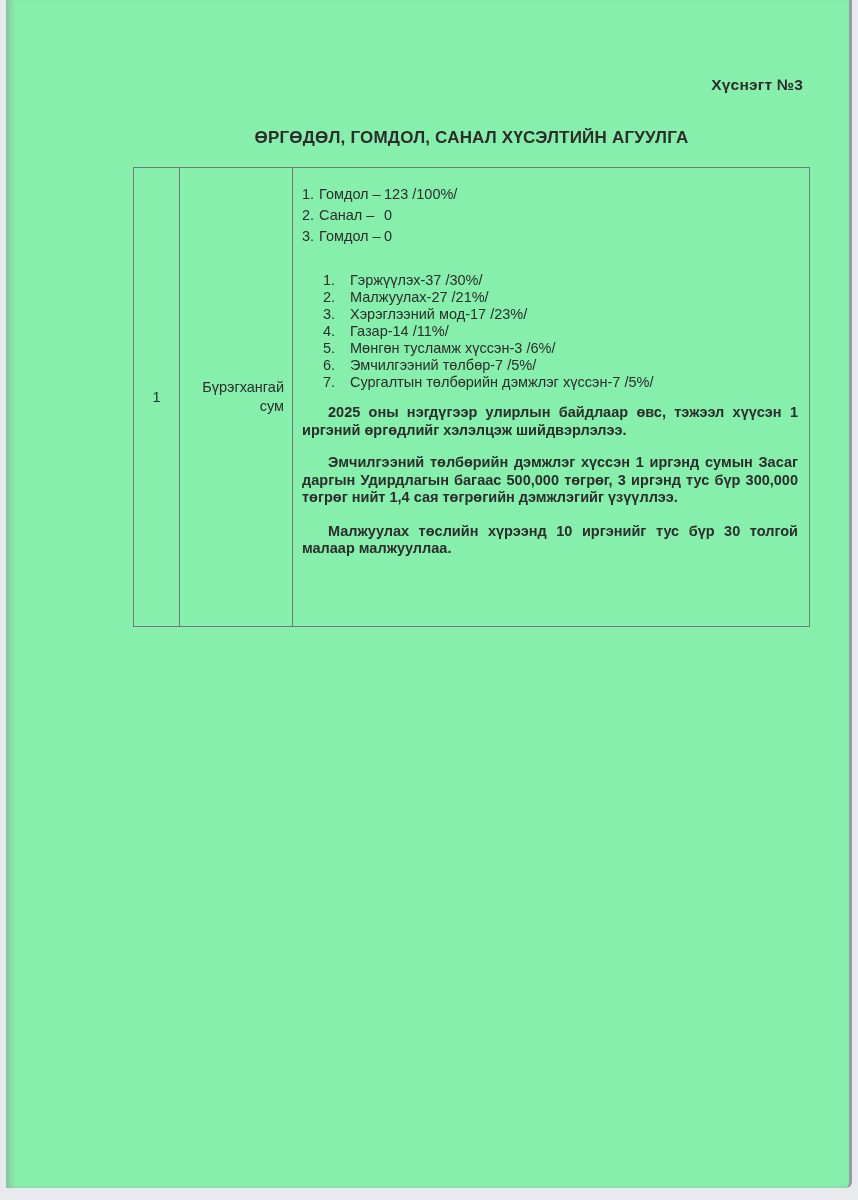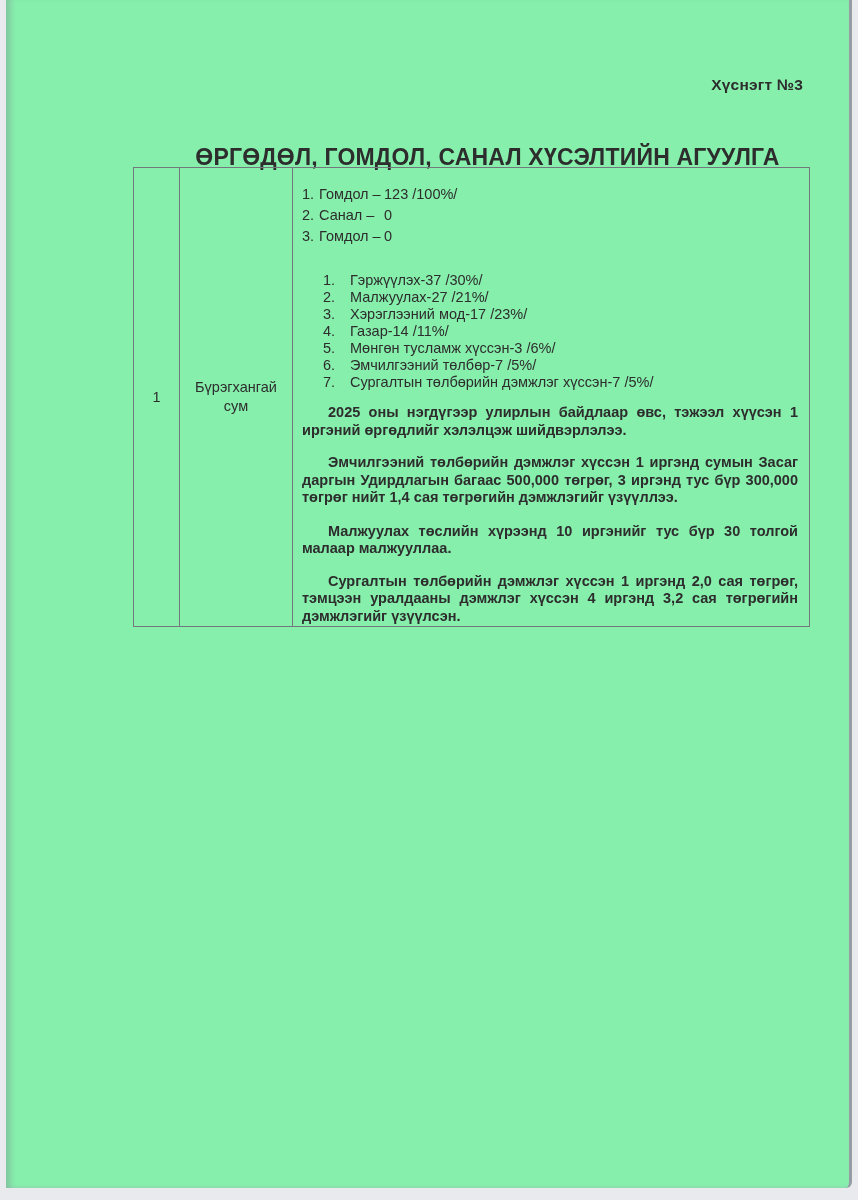--- a/index.html
+++ b/index.html
@@ -25,23 +25,23 @@
     position:absolute;
     top:76px;left:0;width:797px;
     text-align:right;
     font-size:15.5px;
     font-weight:bold;
     letter-spacing:.2px;
   }
   .doc-title{
     position:absolute;
     top:128px;left:127px;width:677px;
-    margin:16px;
+    margin:0;
     text-align:center;
-    font-size:23px;
+    font-size:17px;
     font-weight:bold;
     letter-spacing:.2px;
     white-space:nowrap;
   }
   .doc-table{
     position:absolute;
     left:127px;top:167px;
     width:677px;height:460px;
     border:1px solid #74787d;
     display:flex;
@@ -51,21 +51,21 @@
   .cell{box-sizing:border-box;}
   .cell-num{
     width:46px;
     border-right:1px solid #74787d;
     display:flex;align-items:center;justify-content:center;
   }
   .cell-org{
     width:113px;
     border-right:1px solid #74787d;
     display:flex;align-items:center;justify-content:center;
-    text-align:center;
+    text-align:right;
     line-height:19px;
     padding:0 8px;
   }
   .cell-content{
     flex:1;
     padding:16px 11px 0 9px;
     overflow:hidden;
   }
   .summary{
     display:flex;
@@ -157,17 +157,16 @@
         <li>Хэрэглээний мод-17 /23%/</li>
         <li>Газар-14 /11%/</li>
         <li>Мөнгөн тусламж хүссэн-3 /6%/</li>
         <li>Эмчилгээний төлбөр-7 /5%/</li>
         <li>Сургалтын төлбөрийн дэмжлэг хүссэн-7 /5%/</li>
       </ol>
 
       <p class="para p1">2025 оны нэгдүгээр улирлын байдлаар өвс, тэжээл хүүсэн 1 иргэний өргөдлийг хэлэлцэж шийдвэрлэлээ.</p>
       <p class="para p2">Эмчилгээний төлбөрийн дэмжлэг хүссэн 1 иргэнд сумын Засаг даргын Удирдлагын багаас 500,000 төгрөг, 3 иргэнд тус бүр 300,000 төгрөг нийт 1,4 сая төгрөгийн дэмжлэгийг үзүүллээ.</p>
       <p class="para p3">Малжуулах төслийн хүрээнд 10 иргэнийг тус бүр 30 толгой малаар малжууллаа.</p>
-      <p class="para p4">Сургалтын төлбөрийн дэмжлэг хүссэн 1 иргэнд 2,0 сая төгрөг, тэмцээн уралдааны дэмжлэг хүссэн 4 иргэнд 3,2 сая төгрөгийн дэмжлэгийг үзүүлсэн.</p>
 
     </div>
   </div>
 </div>
 
 </body></html>

